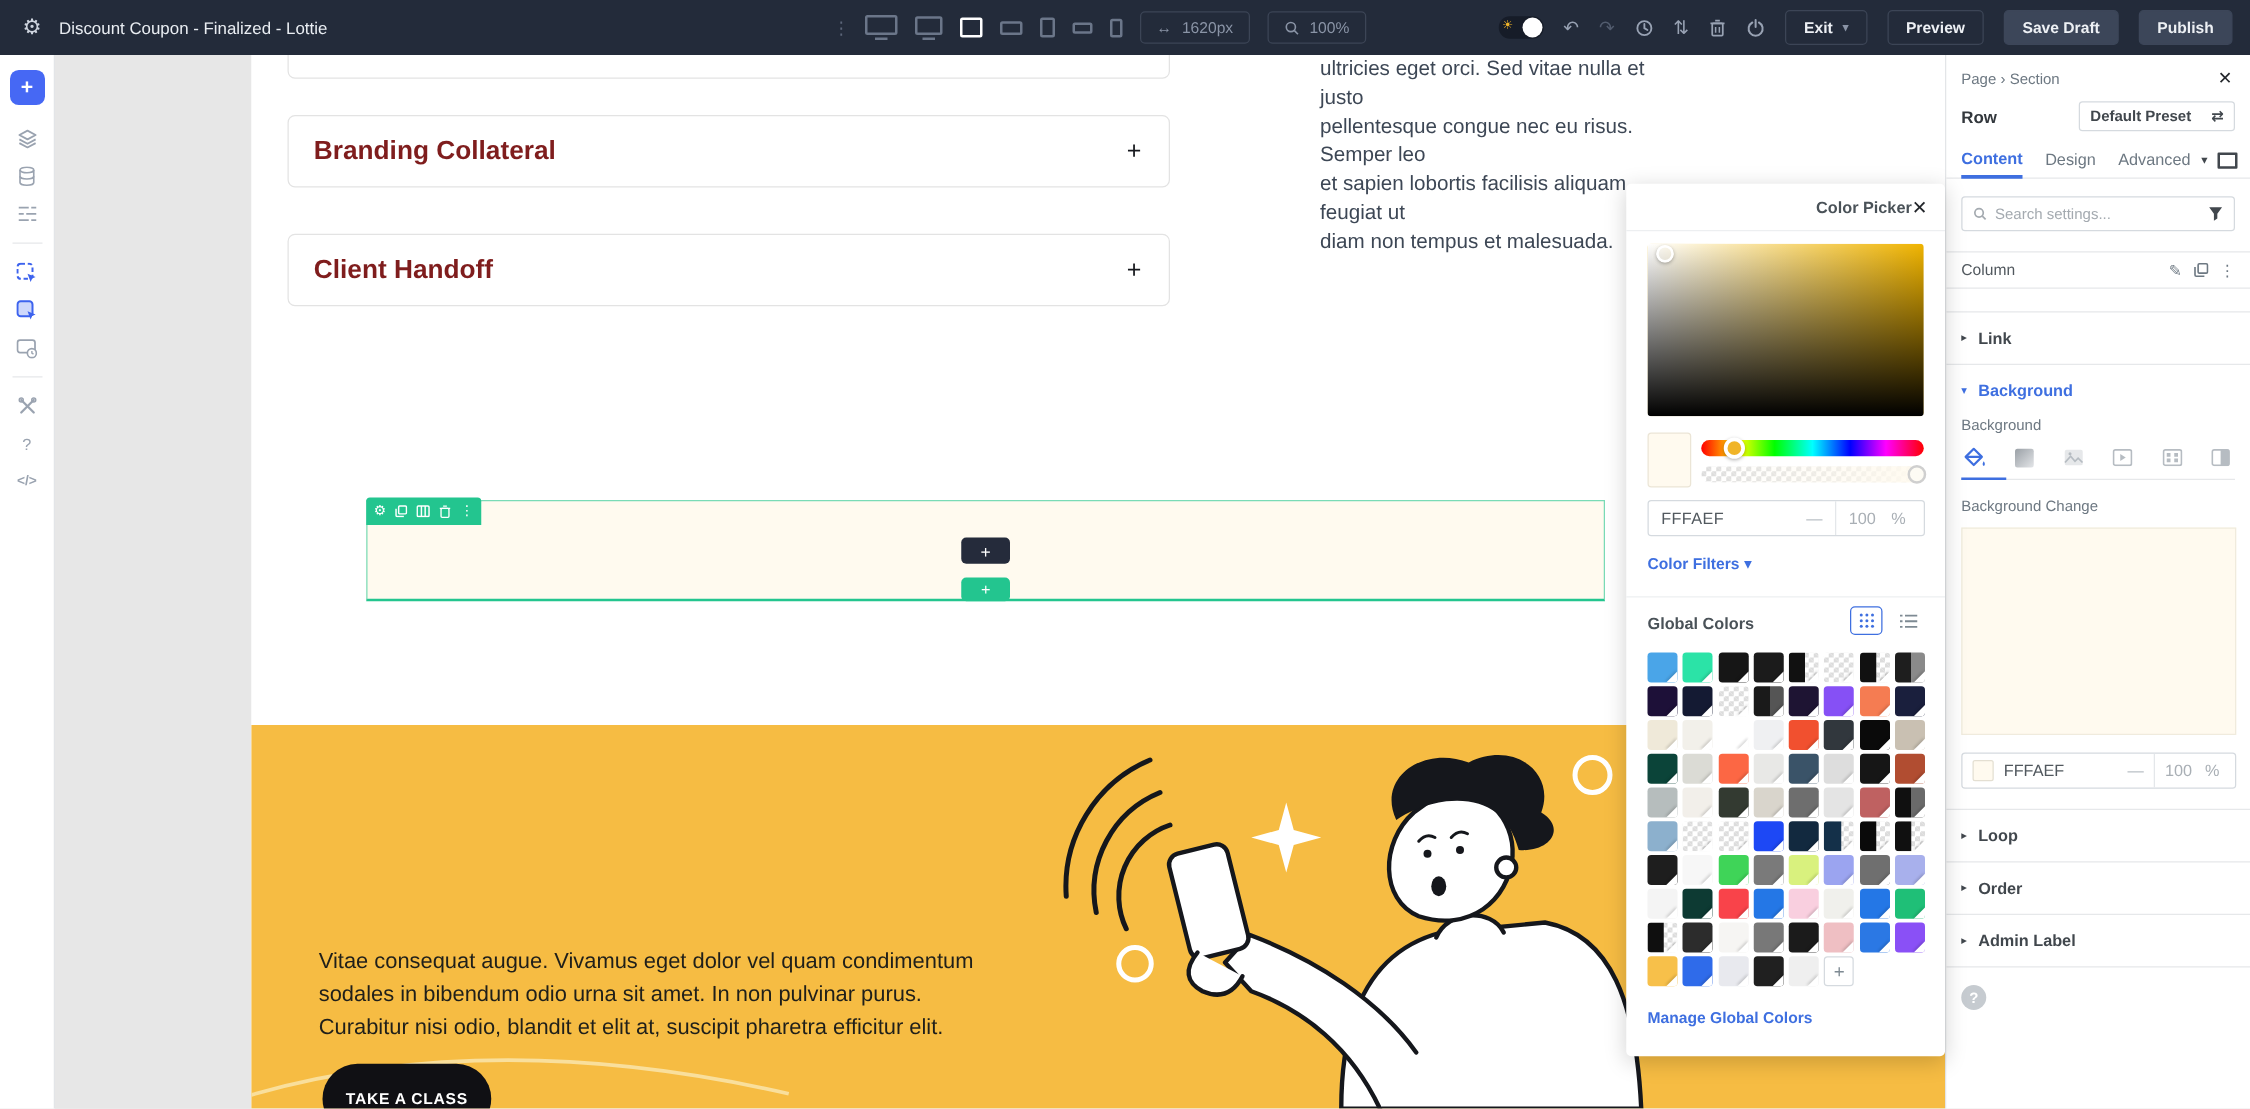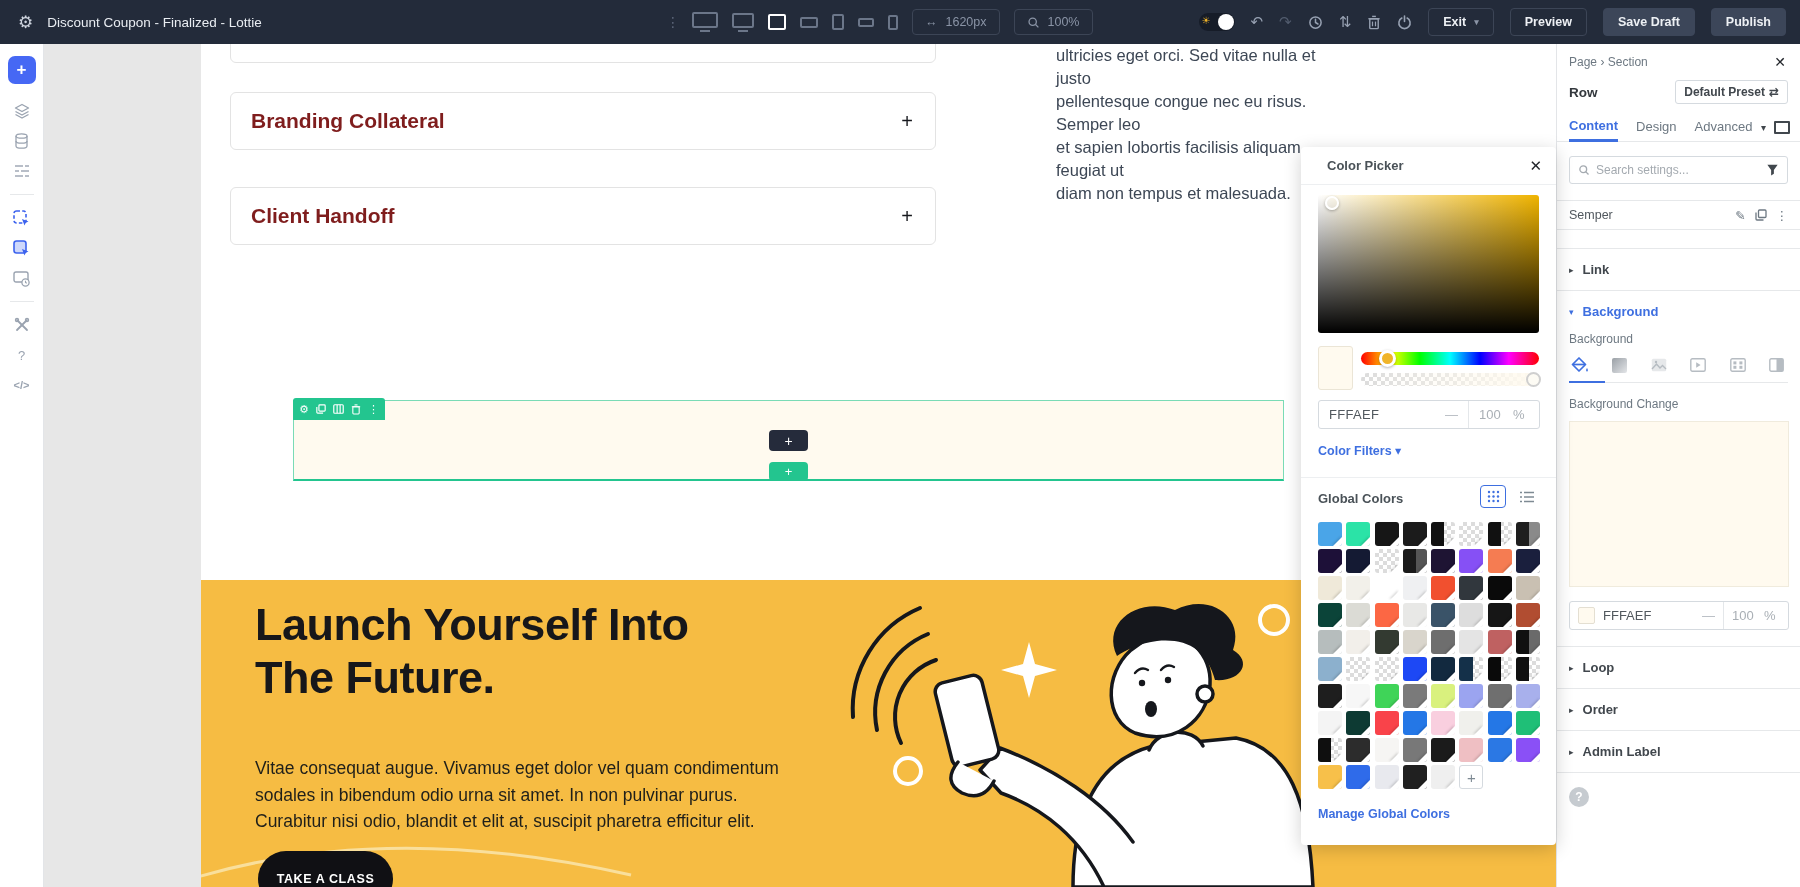--- a/index.html
+++ b/index.html
@@ -63,21 +63,21 @@
   .add-section-teal { position:absolute; left:568px; top:418px; width:39px; height:19px; background:#23C58F; border-radius:4px; color:#fff; display:flex; align-items:center; justify-content:center; font-size:13px; cursor:pointer; z-index:5; }
 
   .hero { position:absolute; left:0; top:536px; width:1355px; height:307px; background:#F6BC43; }
   .hero h1 { position:absolute; left:54px; top:18px; font-size:45px; line-height:53px; font-weight:800; color:#17171A; letter-spacing:-0.5px; white-space:pre-line; }
   .hero .body { position:absolute; left:54px; top:175px; width:620px; font-size:17.5px; line-height:26.5px; color:#1F1F1A; white-space:pre-line; }
   .hero .cta { position:absolute; left:57px; top:271px; width:135px; height:56px; background:#101014; border-radius:30px; color:#FFFFFF; font-size:12.5px; font-weight:800; letter-spacing:0.6px; display:flex; align-items:center; justify-content:center; cursor:pointer; }
   .hero-art { position:absolute; left:0; top:0; width:1355px; height:307px; pointer-events:none; }
 
   
   .picker { position:absolute; left:1301px; top:147px; width:255px; height:698px; background:#FFFFFF; border-radius:4px; box-shadow:0 4px 18px rgba(0,0,0,0.18); z-index:50; }
-  .pk-head { height:38px; border-bottom:1px solid #EDEFF1; display:flex; align-items:center; justify-content:space-between; padding:0 14px 0 26px; }
+  .pk-head { height:38px; border-bottom:1px solid #EDEFF1; display:flex; align-items:center; justify-content:flex-end; padding:0 14px 0 26px; }
   .pk-title { font-size:13px; font-weight:700; color:#4A5258; }
   .pk-close { font-size:15px; color:#23262B; cursor:pointer; }
   .pk-sat { position:absolute; left:17px; top:48px; width:221px; height:138px; border-radius:3px; cursor:crosshair;
     background: linear-gradient(to top, #000, rgba(0,0,0,0)), linear-gradient(to right, #fff, rgba(255,255,255,0)), #F0B400; }
   .pk-sat .cursor { position:absolute; left:7px; top:1px; width:14px; height:14px; border:2px solid #fff; border-radius:50%; box-shadow:0 1px 3px rgba(0,0,0,0.3); }
   .pk-preview { position:absolute; left:17px; top:199px; width:35px; height:44px; background:#FFFAEF; border:1px solid #EBE5D6; border-radius:3px; }
   .pk-hue { position:absolute; left:60px; top:205px; width:178px; height:13px; border-radius:7px; cursor:pointer;
     background:linear-gradient(90deg,#f00 0%,#ff0 17%,#0f0 33%,#0ff 50%,#00f 67%,#f0f 83%,#f00 100%); }
   .pk-hue .thumb { position:absolute; left:18px; top:-2px; width:17px; height:17px; background:#F0B428; border:3px solid #fff; border-radius:50%; box-shadow:0 1px 3px rgba(0,0,0,0.3); }
   .checker { background-image:linear-gradient(45deg,#DCDCDC 25%,transparent 25%,transparent 75%,#DCDCDC 75%),linear-gradient(45deg,#DCDCDC 25%,transparent 25%,transparent 75%,#DCDCDC 75%); background-size:8px 8px; background-position:0 0,4px 4px; background-color:#fff; }
@@ -104,21 +104,21 @@
   .pk-manage { position:absolute; left:17px; top:660px; font-size:12.5px; font-weight:700; color:#3E6FE0; cursor:pointer; }
 
   
   .panel { position:absolute; right:0; top:44px; width:244px; height:843px; background:#FFFFFF; border-left:1px solid #E3E5E8; z-index:45; font-size:12.5px; }
   .pn-crumbrow { display:flex; align-items:center; justify-content:space-between; padding:10px 14px 4px 12px; }
   .pn-crumb { color:#6D7882; font-size:12px; }
   .pn-crumb .cur { color:#6D7882; }
   .pn-close { color:#23262B; font-size:14px; cursor:pointer; }
   .pn-rowline { display:flex; align-items:center; justify-content:space-between; padding:6px 12px 8px 12px; }
   .pn-el { font-size:13.5px; font-weight:700; color:#33383D; }
-  .pn-preset { display:flex; align-items:center; gap:4px; border:1px solid #D5DADF; border-radius:3px; height:24px; padding:0 8px; font-size:12px; font-weight:700; color:#41474D; cursor:pointer; }
+  .pn-preset { display:flex; align-items:center; gap:16px; border:1px solid #D5DADF; border-radius:3px; height:24px; padding:0 8px; font-size:12px; font-weight:700; color:#41474D; cursor:pointer; }
   .pn-tabs { display:flex; align-items:center; padding:0 12px; border-bottom:1px solid #E6E8EA; height:30px; gap:18px; position:relative; }
   .pn-tab { font-size:13px; color:#6D7882; cursor:pointer; height:30px; display:flex; align-items:center; }
   .pn-tab.active { color:#3E6FE0; font-weight:700; border-bottom:3px solid #3E6FE0; }
   .pn-tab-ctrls { position:absolute; right:10px; top:0; height:30px; display:flex; align-items:center; gap:8px; }
   .pn-caret { font-size:10px; color:#41474D; cursor:pointer; }
   .pn-boxicon { width:16px; height:13px; border:2px solid #41474D; border-radius:1px; cursor:pointer; }
   .pn-search { margin:14px 12px 0; height:28px; border:1px solid #D5DADF; border-radius:3px; display:flex; align-items:center; padding:0 8px; gap:6px; color:#A4AAB0; cursor:text; }
   .pn-search .ph { flex:1; font-size:12px; }
   .pn-colrow { margin-top:16px; border-top:1px solid #E6E8EA; border-bottom:1px solid #E6E8EA; height:30px; display:flex; align-items:center; justify-content:space-between; padding:0 12px; }
   .pn-colrow .lbl { color:#51585E; }
@@ -369,22 +369,20 @@
         <circle cx="941" cy="103" r="3.2" fill="#15171C"></circle>
         <circle cx="967" cy="100" r="3.2" fill="#15171C"></circle>
         <path d="M934 93 q6 -7 13 -3" fill="none" stroke="#15171C" stroke-width="2.4" stroke-linecap="round"></path>
         <path d="M960 90 q6 -7 13 -3" fill="none" stroke="#15171C" stroke-width="2.4" stroke-linecap="round"></path>
         <ellipse cx="950" cy="129" rx="6" ry="8" fill="#15171C"></ellipse>
         <path d="M828 62 L834 84 856 90 834 96 828 118 822 96 800 90 822 84 Z" fill="#FFFFFF"></path>
         <circle cx="1073" cy="40" r="14" fill="none" stroke="#FFFFFF" stroke-width="4"></circle>
         <circle cx="707" cy="191" r="13" fill="none" stroke="#FFFFFF" stroke-width="4"></circle>
         <path d="M-20 302 Q 180 238 430 295" fill="none" stroke="#F9DF9C" stroke-width="3"></path>
       </svg>
-      <h1>Launch Yourself Into
-The Future.</h1>
       <div class="body">Vitae consequat augue. Vivamus eget dolor vel quam condimentum
 sodales in bibendum odio urna sit amet. In non pulvinar purus.
 Curabitur nisi odio, blandit et elit at, suscipit pharetra efficitur elit.</div>
       <div class="cta">TAKE A CLASS</div>
     </div>
   </div>
 </div>
 
 <div class="picker">
   <div class="pk-head">
@@ -720,21 +718,21 @@
         </svg>
     </span>
     <span class="ph">Search settings...</span>
     <span style="color:#41474D;">
       <svg width="13" height="12" viewBox="0 0 14 14">
           <path d="M1 1 H13 L8.6 7 V11.5 L5.4 13.5 V7 Z" fill="currentColor"></path>
         </svg>
     </span>
   </div>
   <div class="pn-colrow">
-    <span class="lbl">Semper</span>
+    <span class="lbl">Column</span>
     <span class="ics">
       <span>✎</span>
       <span>
         <svg width="12" height="12" viewBox="0 0 12 12">
             <rect x="3.5" y="1" width="7.5" height="7.5" rx="1" fill="none" stroke="currentColor" stroke-width="1.3"></rect>
             <path d="M8.5 11 H2 C1.4 11 1 10.6 1 10 V3.5" fill="none" stroke="currentColor" stroke-width="1.3"></path>
           </svg>
       </span>
       <span>⋮</span>
     </span>

